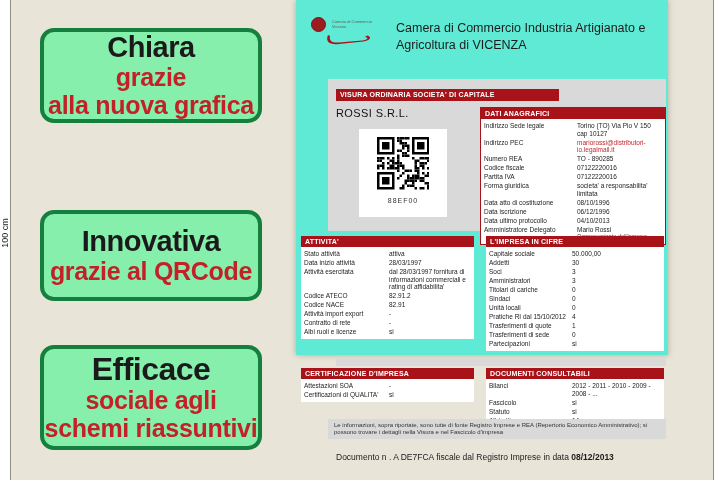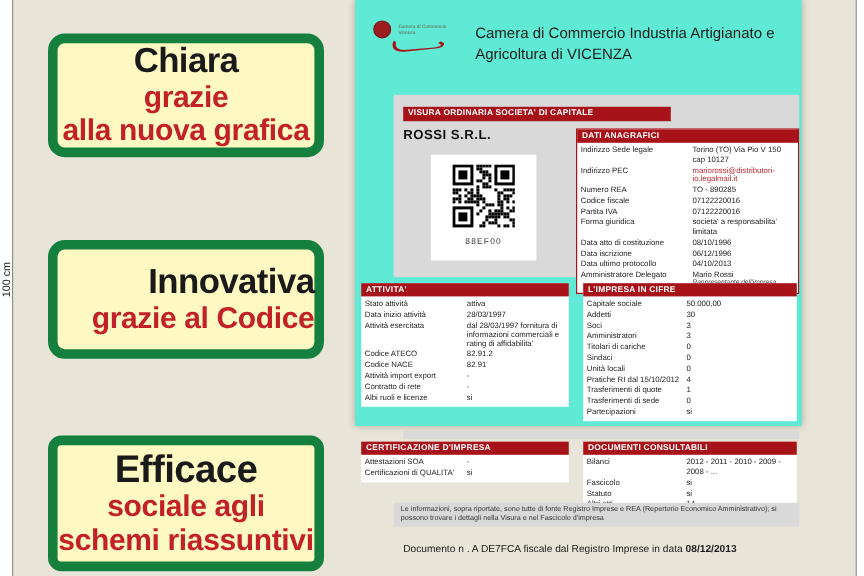--- a/index.html
+++ b/index.html
@@ -4,42 +4,42 @@
 <style>
   html,body{margin:0;padding:0;background:#fff;}
   #stage{position:relative;width:720px;height:480px;overflow:hidden;
          font-family:"Liberation Sans",sans-serif;background:#e8e4d7;}
   
   .strip-left{position:absolute;left:0;top:0;width:10px;height:480px;background:#fff;border-right:1px solid #8f8f88;}
   .strip-right{position:absolute;right:0;top:0;width:6px;height:480px;background:#fff;border-left:1px solid #8f8f88;}
   .ruler-label{position:absolute;left:-15px;top:228px;width:40px;text-align:center;
                transform:rotate(-90deg);font-size:9px;color:#222;}
   
-  .promo{position:absolute;left:40px;width:214px;background:#fef9c3;border:8px solid #15803d;
+  .promo{position:absolute;left:40px;width:214px;background:#86efac;border:4px solid #15803d;
          border-radius:14px;display:flex;flex-direction:column;align-items:center;justify-content:center;
          text-align:center;}
   .promo-title{font-weight:bold;color:#1a1a1a;font-size:29px;line-height:1.04;letter-spacing:-0.5px;}
   .promo-sub{font-weight:bold;color:#c32128;font-size:25px;line-height:1.12;white-space:pre-line;letter-spacing:-0.3px;}
   #promo-1{top:28px;height:87px;}
-  #promo-2{top:200px;height:83px;align-items:flex-end;}
-  #promo-3{top:363px;height:97px;border-radius:11px;}
+  #promo-2{top:210px;height:83px;}
+  #promo-3{top:345px;height:97px;}
   #promo-3 .promo-title{font-size:32px;}
   
   .page{position:absolute;left:296px;top:0;width:372px;height:355px;background:#5eead4;
         box-shadow:0 0 6px rgba(0,0,0,.25);}
   .logo{position:absolute;left:15px;top:17px;width:70px;}
   .logo-row{display:flex;align-items:flex-start;}
   .logo-circle{width:13px;height:13px;border-radius:50%;background:#9c1d20;border:1px solid #7c1215;flex:none;}
   .logo-text{font-size:4px;line-height:4.5px;color:#6b5a52;margin-left:6px;margin-top:3px;white-space:pre-line;}
   .logo-swoosh{margin-left:14px;margin-top:-1px;}
   .header-title{position:absolute;left:100px;top:20px;font-size:12.5px;line-height:16.5px;color:#1c1c1c;white-space:pre-line;}
   .gray-box{position:absolute;left:32px;top:79px;width:338px;height:152px;background:#d9d9d9;}
   .banner{position:absolute;left:40px;top:89px;width:219px;height:12px;background:#a8131a;color:#fff;
           font-size:7px;font-weight:bold;line-height:12px;padding-left:4px;letter-spacing:.2px;}
-  .company{position:absolute;left:40px;top:107px;font-size:11px;font-weight:bold;color:#111;letter-spacing:.4px;}
+  .company{position:absolute;left:40px;top:107px;font-size:11px;font-weight:normal;color:#111;letter-spacing:.4px;}
   .qr-box{position:absolute;left:63px;top:129px;width:88px;height:88px;background:#fff;text-align:center;}
   .qr-box svg{margin-top:8px;}
   .qr-caption{font-size:7px;color:#333;letter-spacing:1px;margin-top:3px;}
   
   .small-table{font-size:6.5px;line-height:7.5px;color:#222;}
   .sec-header{background:#a8131a;color:#fff;font-size:7px;font-weight:bold;height:11px;line-height:11px;
               padding-left:4px;letter-spacing:.2px;}
   .rows{padding:3px 3px 3px 3px;display:flex;flex-direction:column;row-gap:1.5px;}
   .row{display:grid;grid-template-columns:var(--lc,84px) 1fr;column-gap:3px;}
   .val{overflow-wrap:anywhere;}
@@ -71,21 +71,21 @@
   </div>
   <div class="strip-right"></div>
 
   <div class="promo" id="promo-1">
     <div class="promo-title">Chiara</div>
     <div class="promo-sub">grazie
 alla nuova grafica</div>
   </div>
   <div class="promo" id="promo-2">
     <div class="promo-title">Innovativa</div>
-    <div class="promo-sub">grazie al Codice</div>
+    <div class="promo-sub">grazie al QRCode</div>
   </div>
   <div class="promo" id="promo-3">
     <div class="promo-title">Efficace</div>
     <div class="promo-sub">sociale agli
 schemi riassuntivi</div>
   </div>
 
   <div class="page">
 
     <div class="logo">

